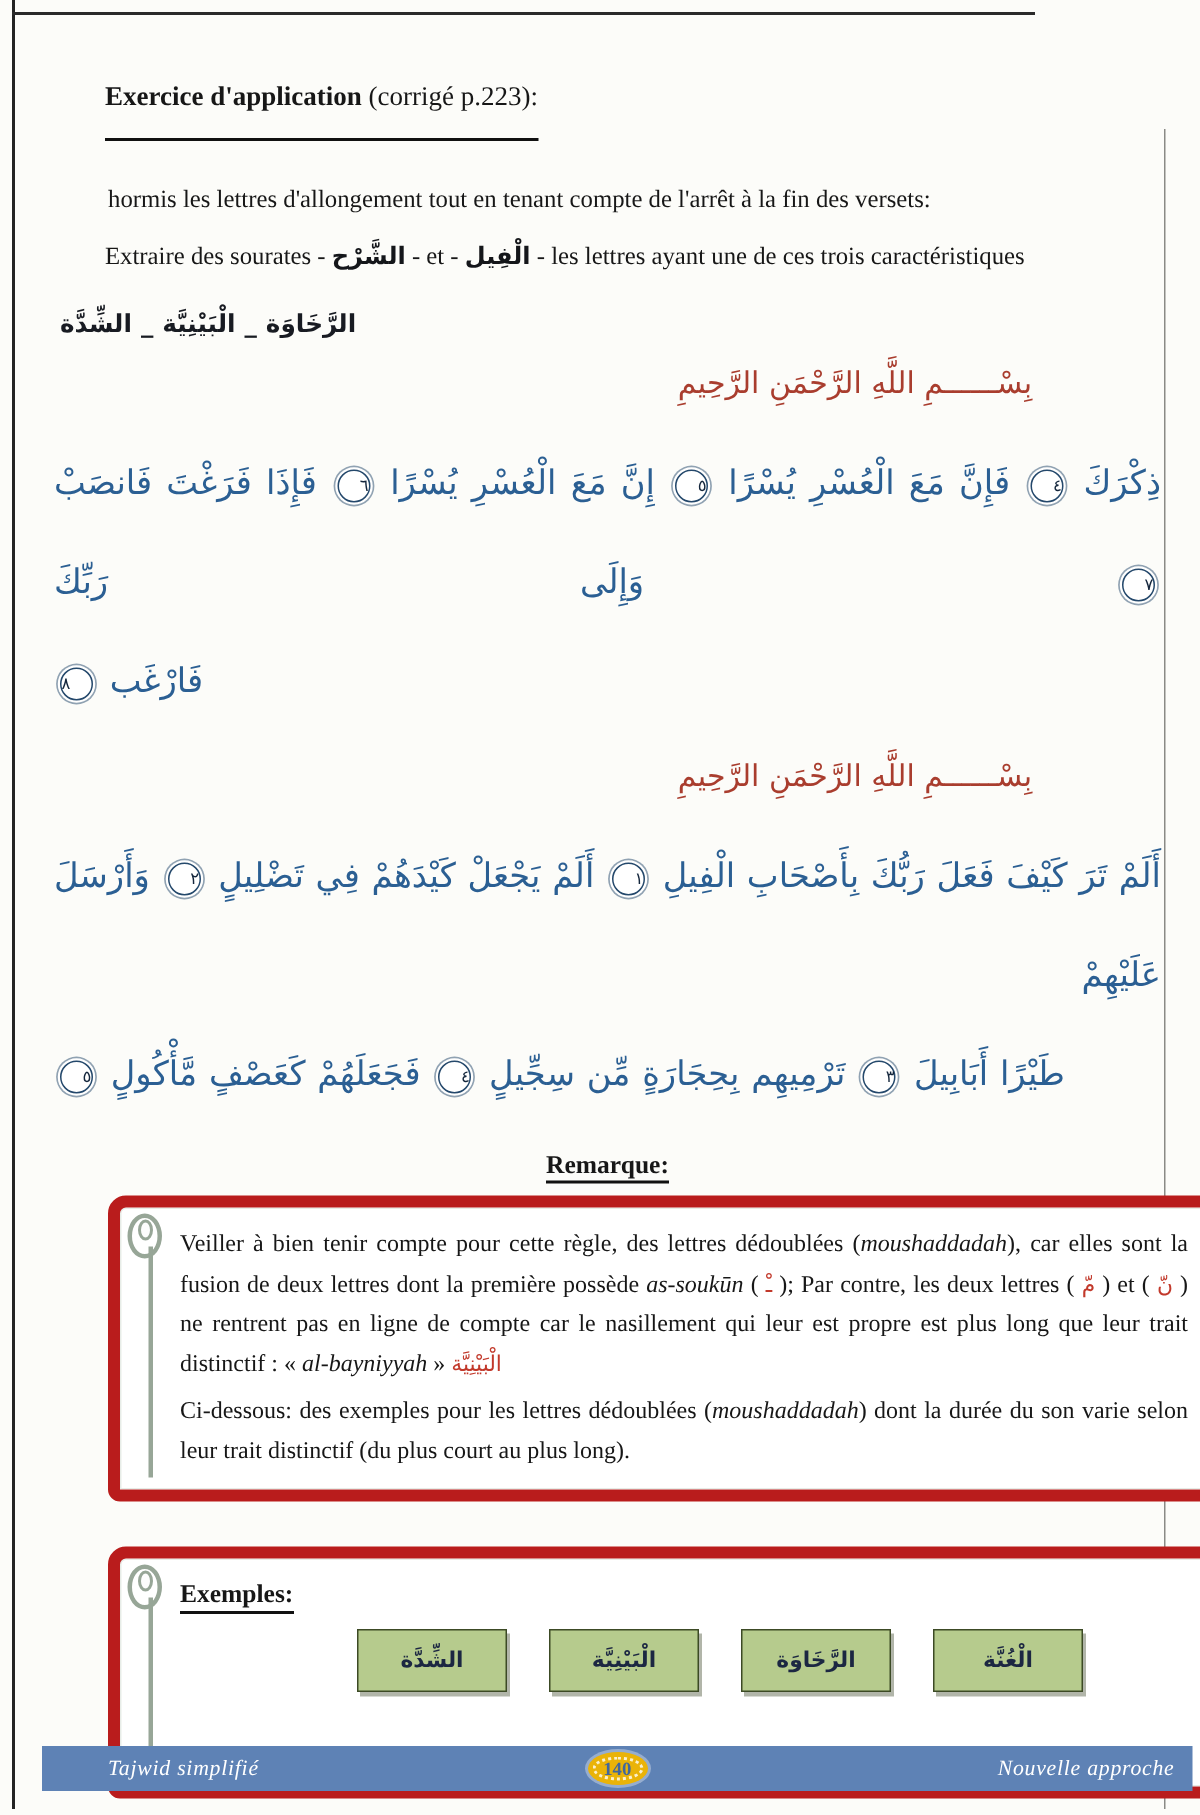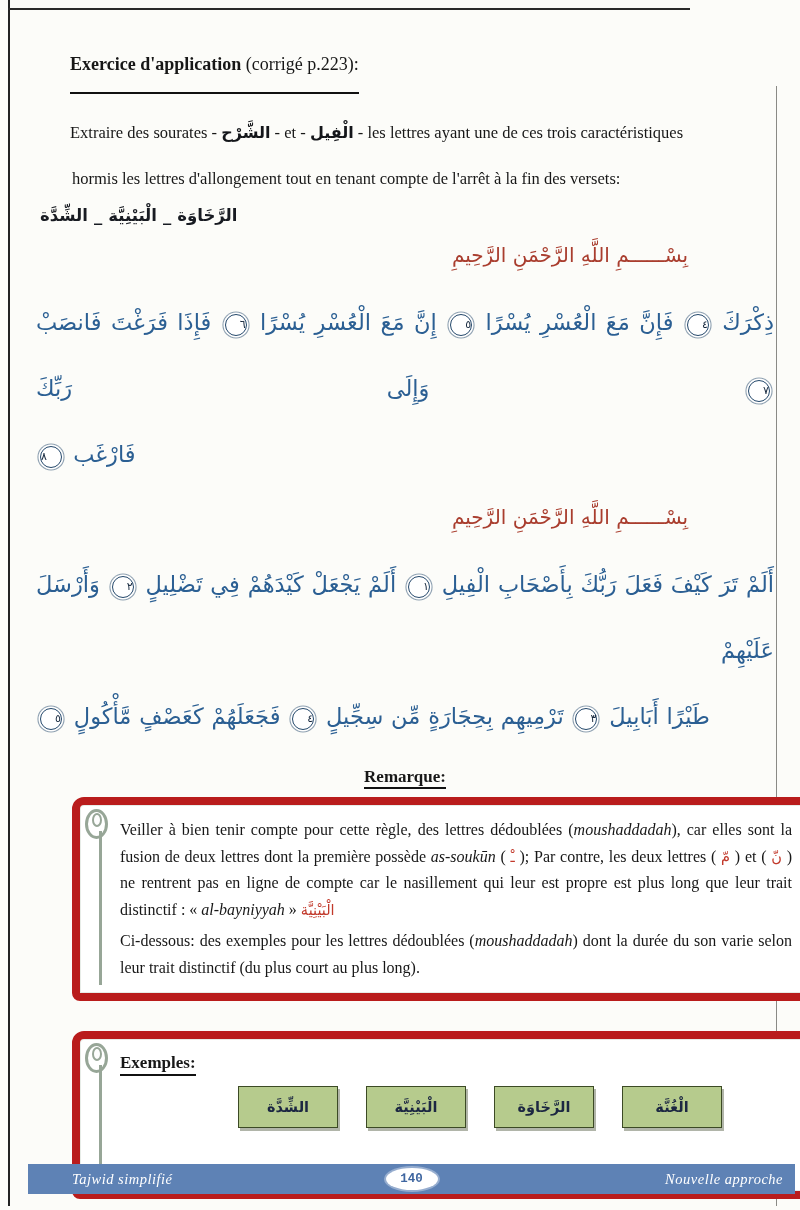--- a/index.html
+++ b/index.html
@@ -64,39 +64,39 @@
   .ex-col{width:100px;text-align:center;}
   .ex-box{height:40px;background:#b6cb8d;border:1.6px solid #3c4a25;display:flex;
           align-items:center;justify-content:center;font-family:"DejaVu Sans",sans-serif;
           font-size:14.5px;font-weight:bold;color:#1c2742;box-shadow:2px 3px 0 rgba(60,70,40,.4);}
 
   .footer{position:absolute;left:28px;right:5px;bottom:16px;height:30px;background:#5e82b5;
           display:flex;align-items:center;justify-content:space-between;
           padding:0 12px 0 44px;box-sizing:border-box;}
   .footer .ftext{color:#ffffff;font-style:italic;font-size:14.5px;letter-spacing:.5px;}
   .badge{position:absolute;left:50%;top:50%;transform:translate(-50%,-50%);
-         width:52px;height:22px;background:#ffffff;border-radius:50%;display:flex;
+         width:40px;height:22px;background:#eab308;border-radius:50%;display:flex;
          align-items:center;justify-content:center;font-size:12.5px;font-weight:bold;
-         color:#3f66a0;font-family:Liberation Mono, monospace;
+         color:#3f66a0;font-family:Liberation Serif, serif;
          box-shadow:0 0 0 2px rgba(255,255,255,.35);outline:2px dotted rgba(255,255,255,.8);outline-offset:-5px;}
 </style>
 </head>
 <body>
 
 <div class="page">
   <div class="frame-left"></div>
   <div class="frame-top"></div>
   <div class="frame-right"></div>
 
   <div class="content">
 
     <h1 class="title"><span class="title-wrap"><b>Exercice d'application</b><span> (corrigé p.223):</span></span></h1>
 
+    <p class="intro intro2">hormis les lettres d'allongement  tout en tenant compte de l'arrêt à la fin des versets:</p>
     <p class="intro"><span>Extraire des sourates - </span><span class="seg-ar">الشَّرْح</span><span> - et - </span><span class="seg-ar">الْفِيل</span><span> - les lettres ayant une de ces trois caractéristiques</span></p>
-    <p class="intro intro2">hormis les lettres d'allongement  tout en tenant compte de l'arrêt à la fin des versets:</p>
 
     <p class="chars-line"><span class="chars-word">الشِّدَّة</span><span class="chars-sep">_</span><span class="chars-word">الْبَيْنِيَّة</span><span class="chars-sep">_</span><span class="chars-word">الرَّخَاوَة</span></p>
 
     <div class="basmala">بِسْــــــمِ اللَّهِ الرَّحْمَنِ الرَّحِيمِ</div>
 
     <div class="quran">
       <div class="qline"><span>ذِكْرَكَ </span><span class="seg-ayah">٤</span><span> فَإِنَّ مَعَ الْعُسْرِ يُسْرًا </span><span class="seg-ayah">٥</span><span> إِنَّ مَعَ الْعُسْرِ يُسْرًا </span><span class="seg-ayah">٦</span><span> فَإِذَا فَرَغْتَ فَانصَبْ </span><span class="seg-ayah">٧</span><span> وَإِلَى رَبِّكَ</span></div>
       <div class="qline last-left"><span>فَارْغَب </span><span class="seg-ayah">٨</span></div>
     </div>
 

